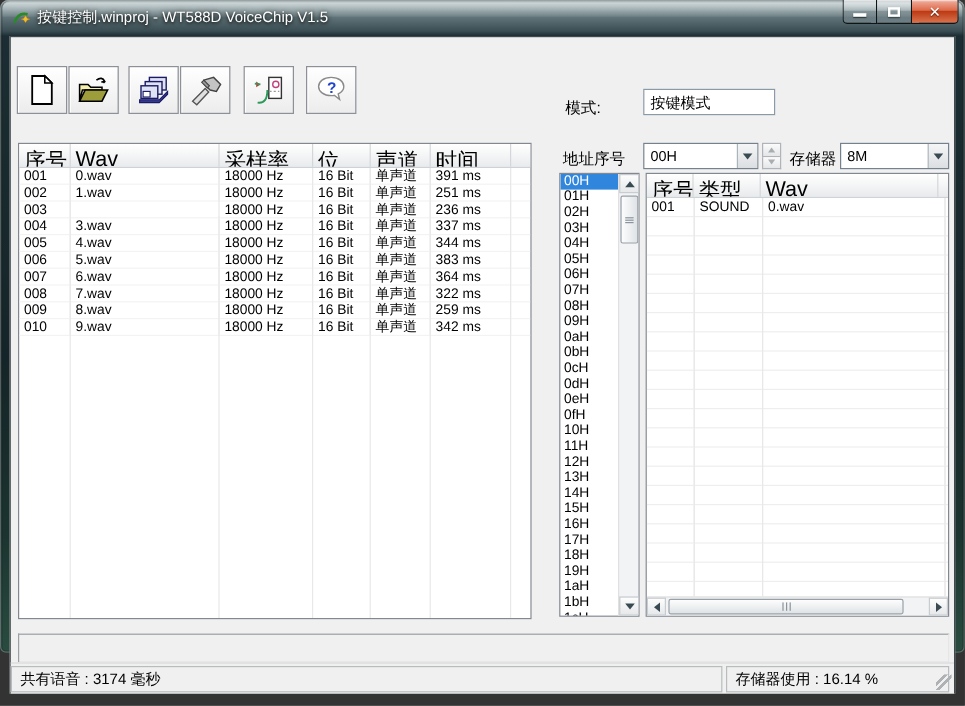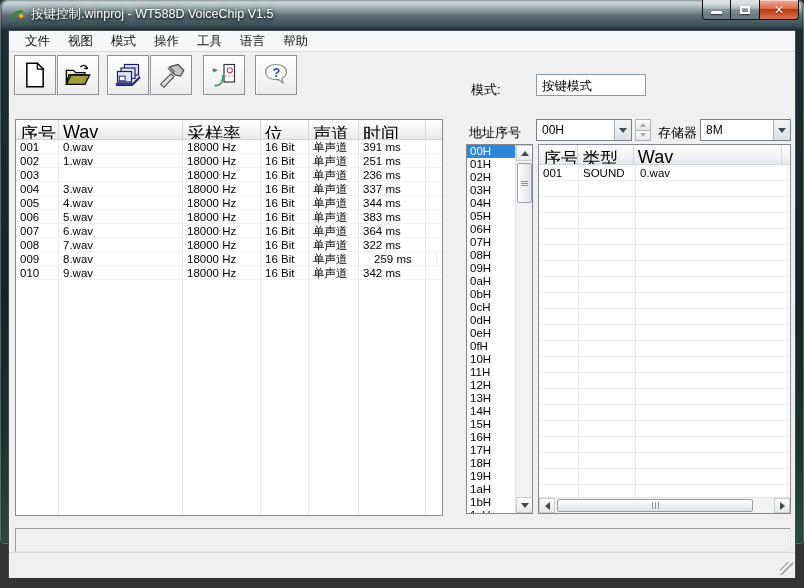--- a/index.html
+++ b/index.html
@@ -133,29 +133,20 @@
           <span class="glyph-max"></span>
         </div>
       <div class="wbtn wbtn-close">
           <span class="glyph-close">✕</span>
         </div>
     </div>
   </div>
 
   <div class="content">
 
-    <div class="menubar">
-        <span class="menu-item">文件</span>
-        <span class="menu-item">视图</span>
-        <span class="menu-item">模式</span>
-        <span class="menu-item">操作</span>
-        <span class="menu-item">工具</span>
-        <span class="menu-item">语言</span>
-        <span class="menu-item">帮助</span>
-      </div>
 
     <div class="toolbar">
       <div class="tbtn" style="left:5px">
         <svg viewBox="0 0 24 24">
           <path d="M5 2 h9 l5 5 v15 H5 z" fill="#ffffff" stroke="#000" stroke-width="1.3"></path>
           <path d="M14 2 l5 5 h-5 z" fill="#fff" stroke="#000" stroke-width="1.1"></path>
         </svg>
       </div>
       <div class="tbtn" style="left:48px">
         <svg viewBox="0 0 24 24">
@@ -302,21 +293,21 @@
             <div class="lv-cell" style="width: 48px;">16 Bit</div>
             <div class="lv-cell" style="width: 50px;">单声道</div>
             <div class="lv-cell" style="width: 67px;">322 ms</div>
           </div>
           <div class="lv-row">
             <div class="lv-cell" style="width: 43px;">009</div>
             <div class="lv-cell" style="width: 124px;">8.wav</div>
             <div class="lv-cell" style="width: 78px;">18000 Hz</div>
             <div class="lv-cell" style="width: 48px;">16 Bit</div>
             <div class="lv-cell" style="width: 50px;">单声道</div>
-            <div class="lv-cell" style="width: 67px; margin-left: 11px;">259 ms</div>
+            <div class="lv-cell" style="width: 67px;">259 ms</div>
           </div>
           <div class="lv-row">
             <div class="lv-cell" style="width: 43px;">010</div>
             <div class="lv-cell" style="width: 124px;">9.wav</div>
             <div class="lv-cell" style="width: 78px;">18000 Hz</div>
             <div class="lv-cell" style="width: 48px;">16 Bit</div>
             <div class="lv-cell" style="width: 50px;">单声道</div>
             <div class="lv-cell" style="width: 67px;">342 ms</div>
           </div>
           <div class="col-line" style="left: 42px;"></div>
@@ -503,17 +494,19 @@
           </div>
         <div class="hs-btn hs-right">
             <span class="tri-r"></span>
           </div>
       </div>
     </div>
 
     <div class="wide-panel"></div>
 
     <div class="statusbar">
+      <div class="status-panel sp-left">共有语音 : 3174 毫秒</div>
+      <div class="status-panel sp-right">存储器使用 : 16.14 %</div>
       <div class="resize-grip"></div>
     </div>
 
   </div>
 </div>
 
 </body></html>

